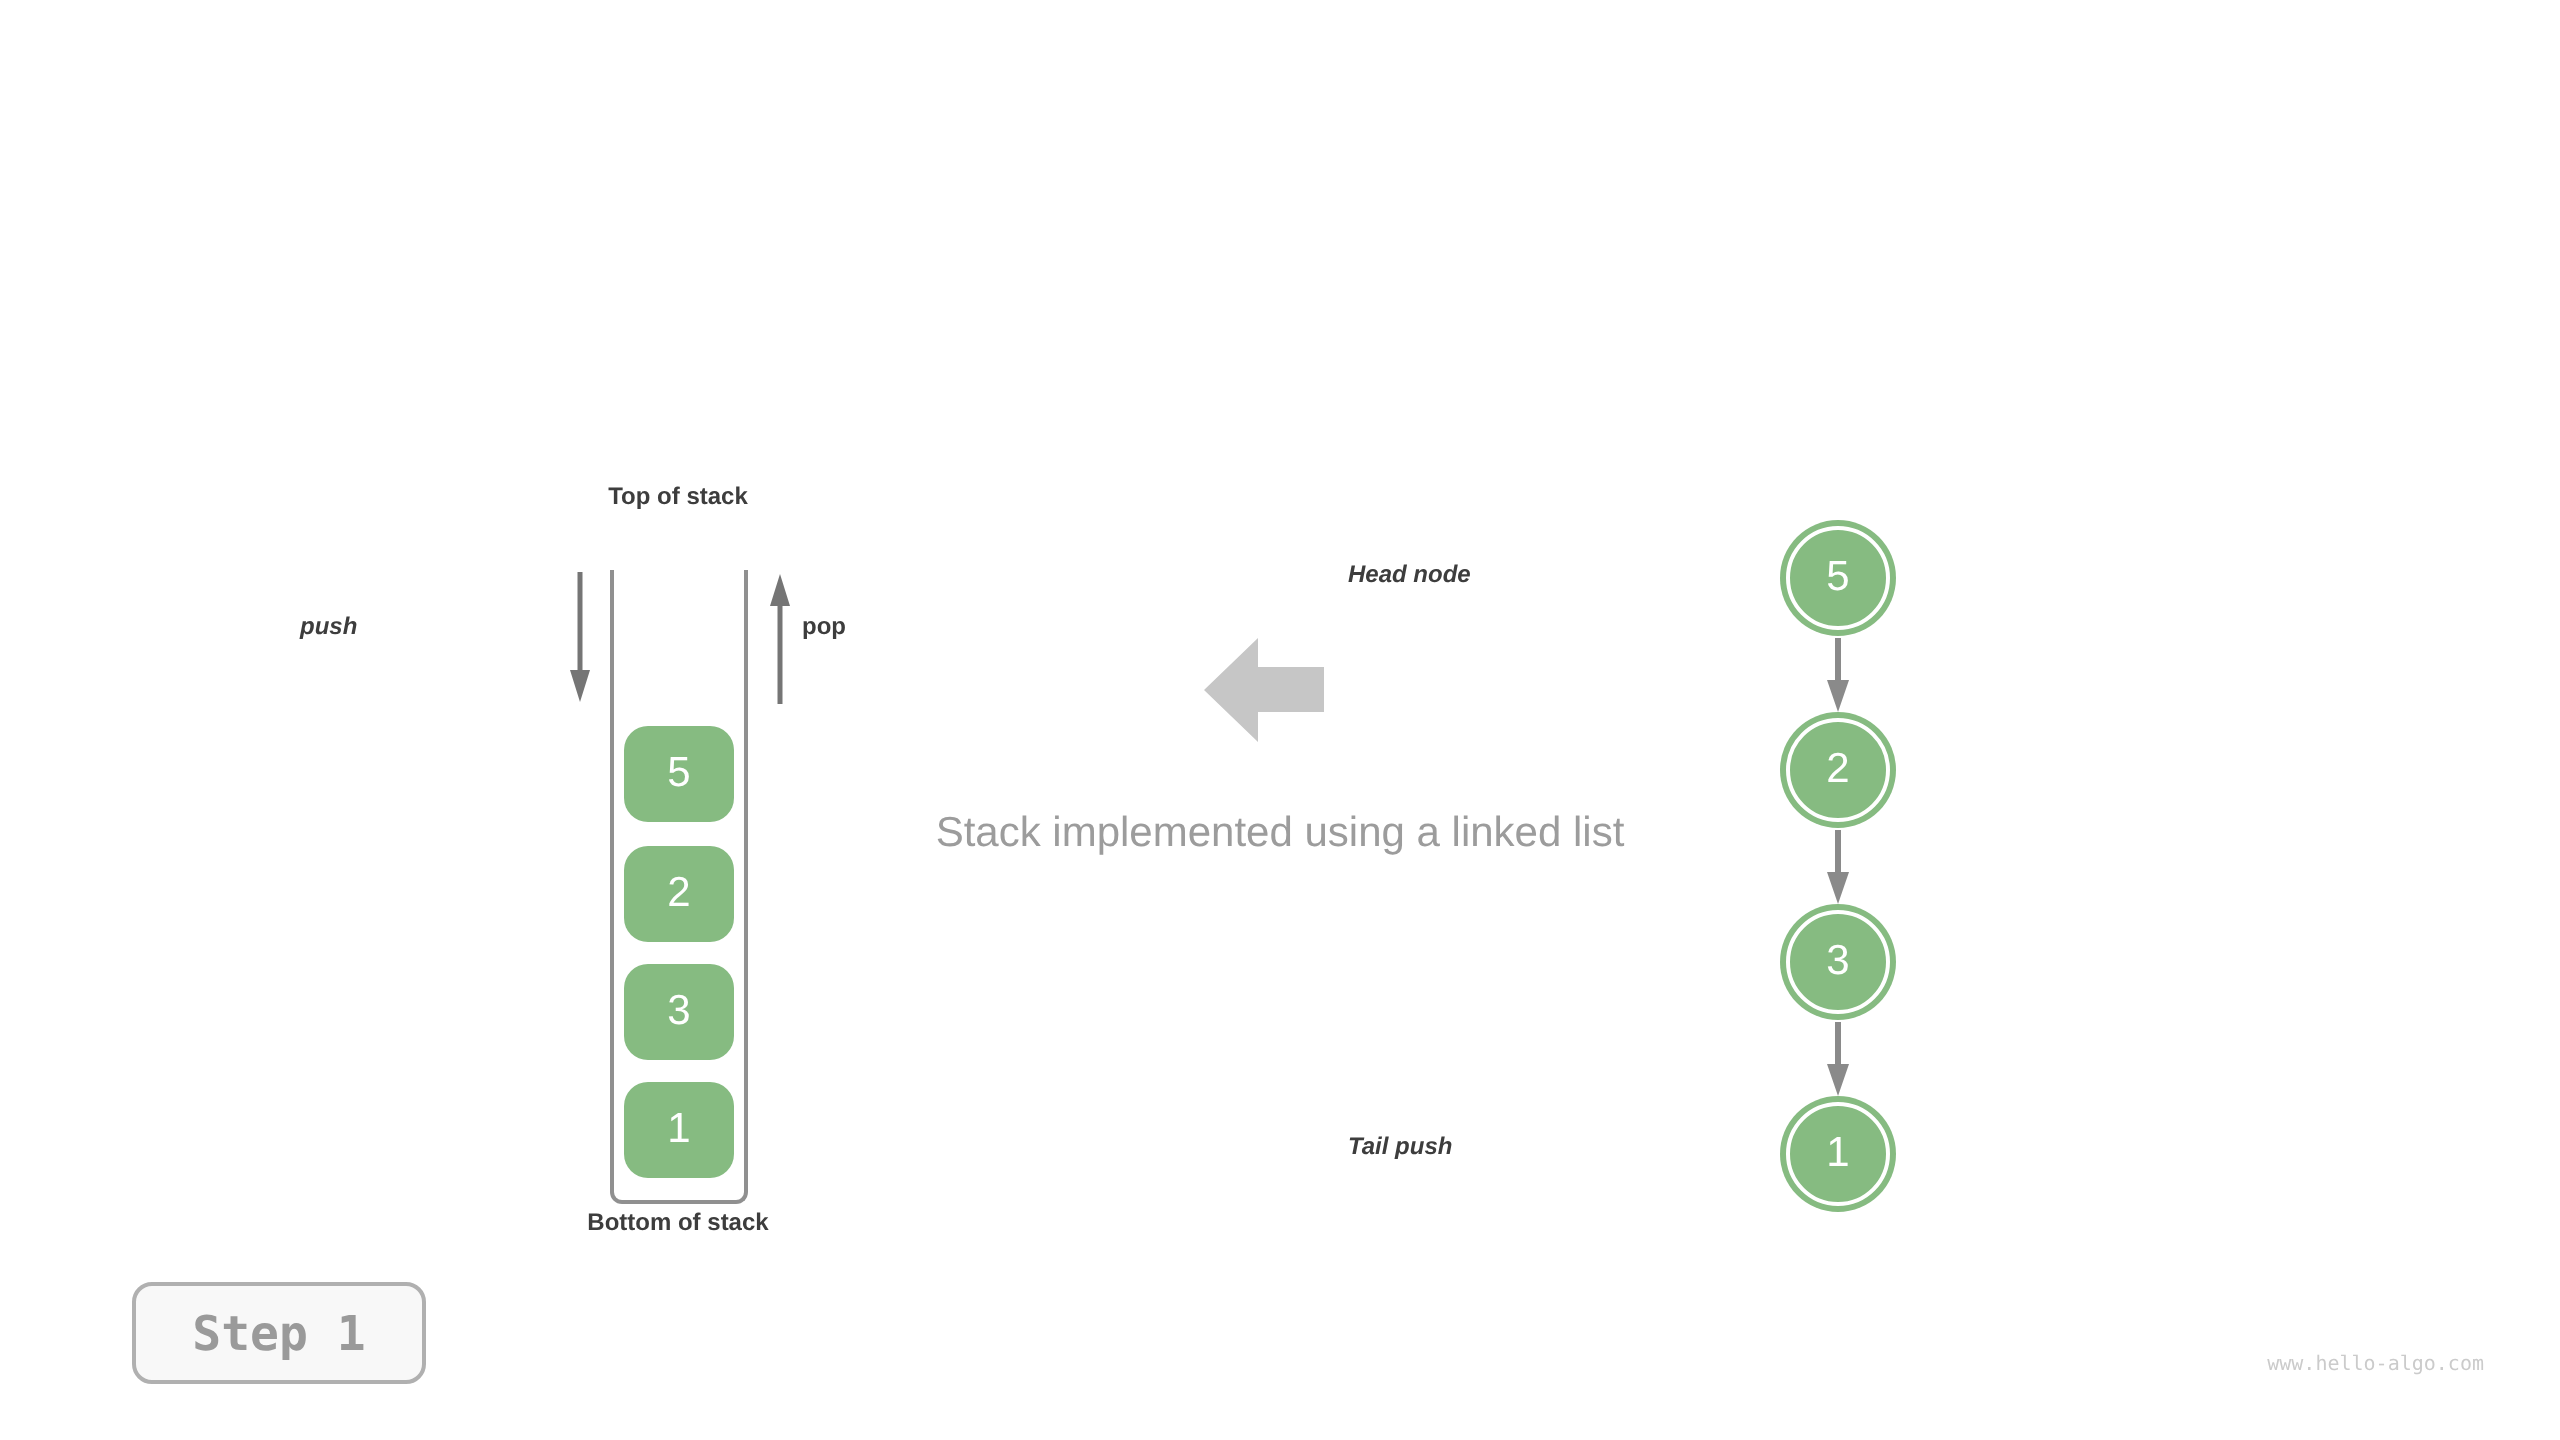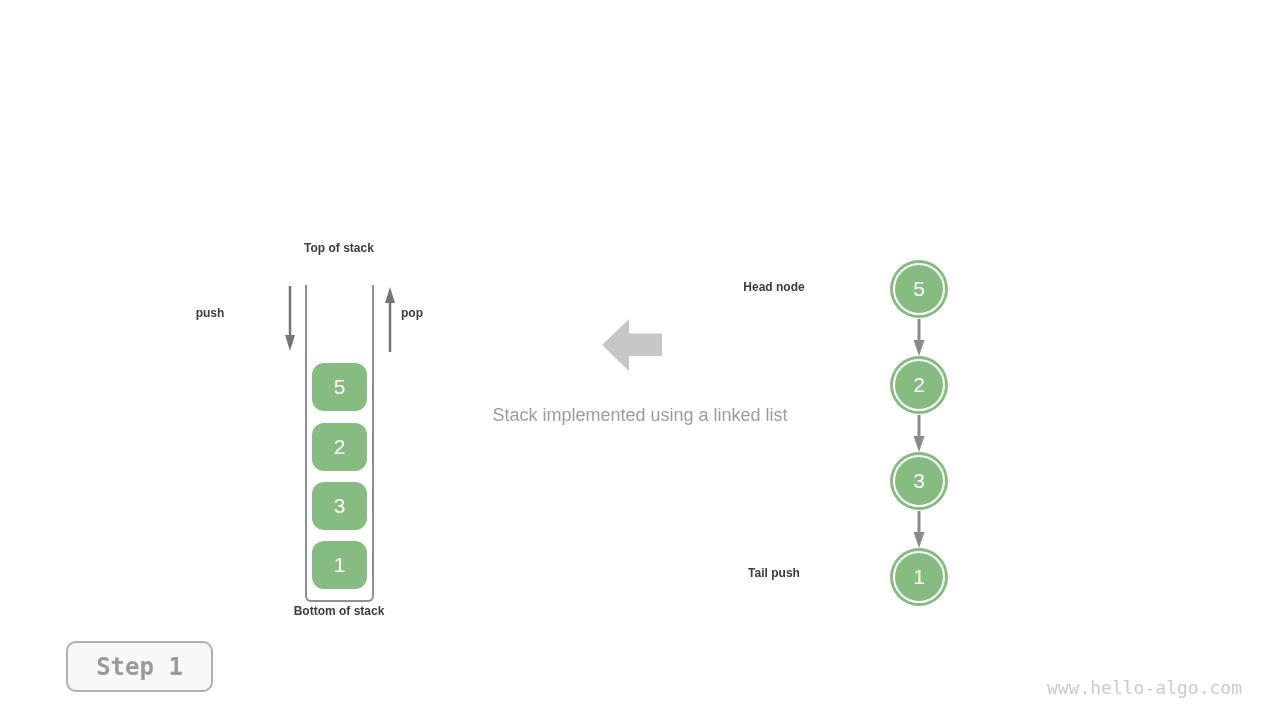--- a/index.html
+++ b/index.html
@@ -27,21 +27,21 @@
     overflow: hidden;
   }
   .bold-label {
     position: absolute;
     font-weight: bold;
     font-size: 12px;
     color: var(--dark-text);
     white-space: nowrap;
   }
   .center { text-align: center; }
-  .right { text-align: center; }
+  .right { text-align: left; font-style: italic; }
 
   
   .stack-well {
     position: absolute;
     left: 305px; top: 285px;
     width: 69px; height: 317px;
     border: 2px solid var(--wall);
     border-top: none;
     border-radius: 0 0 6px 6px;
   }
@@ -70,21 +70,21 @@
   .pop-label  { left: 401px; top: 306px; width: 120px; }
   .top-label    { left: 239px; top: 241px; width: 200px; }
   .bottom-label { left: 239px; top: 604px; width: 200px; }
 
   
   .big-arrow { position: absolute; left: 602px; top: 317px; color: var(--big-arrow); }
   .caption {
     position: absolute;
     left: 340px; top: 405px; width: 600px;
     text-align: center;
-    font-size: 18px;
+    font-size: 21px;
     color: var(--caption-text);
     white-space: nowrap;
   }
 
   
   .ll-node {
     position: absolute;
     left: 893px;
     width: 52px; height: 52px;
     background: var(--green);
@@ -122,21 +122,21 @@
     font-family: "DejaVu Sans Mono", monospace;
     font-weight: bold;
     font-size: 24px;
     color: var(--step-text);
     margin-left: 31px;
   }
   .watermark {
     position: absolute;
     right: 38px; top: 677px;
     font-family: "DejaVu Sans Mono", monospace;
-    font-size: 18px;
+    font-size: 10px;
     color: var(--watermark);
   }
 </style>
 </head>
 <body>
 
 <div class="canvas">
 
   <div class="bold-label center top-label">Top of stack</div>
 

